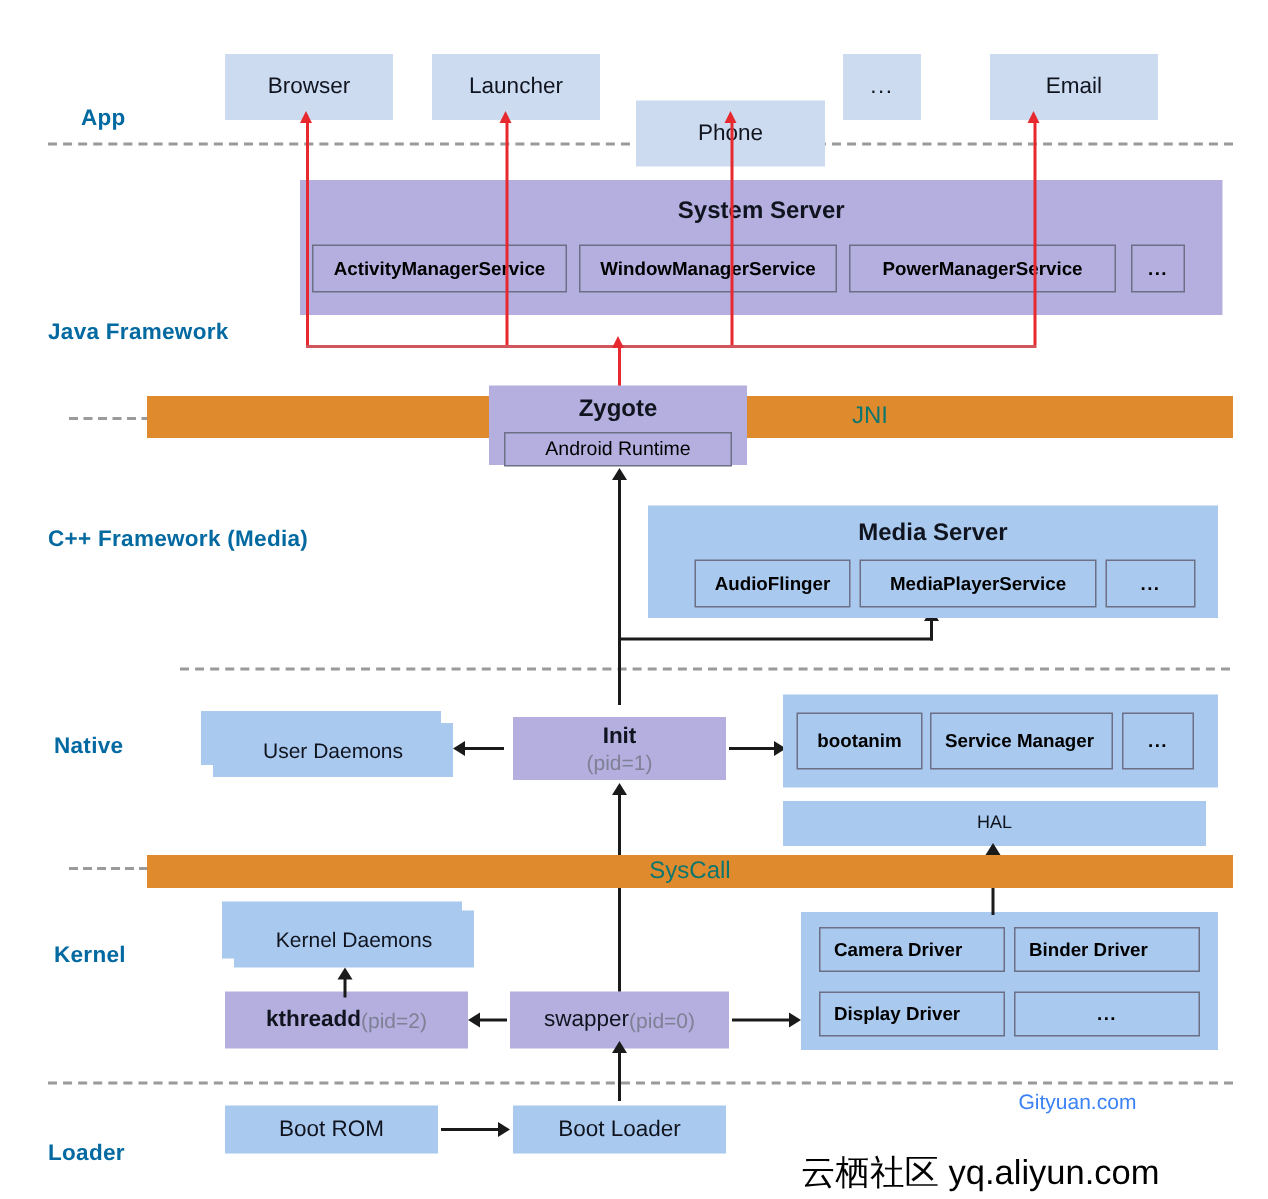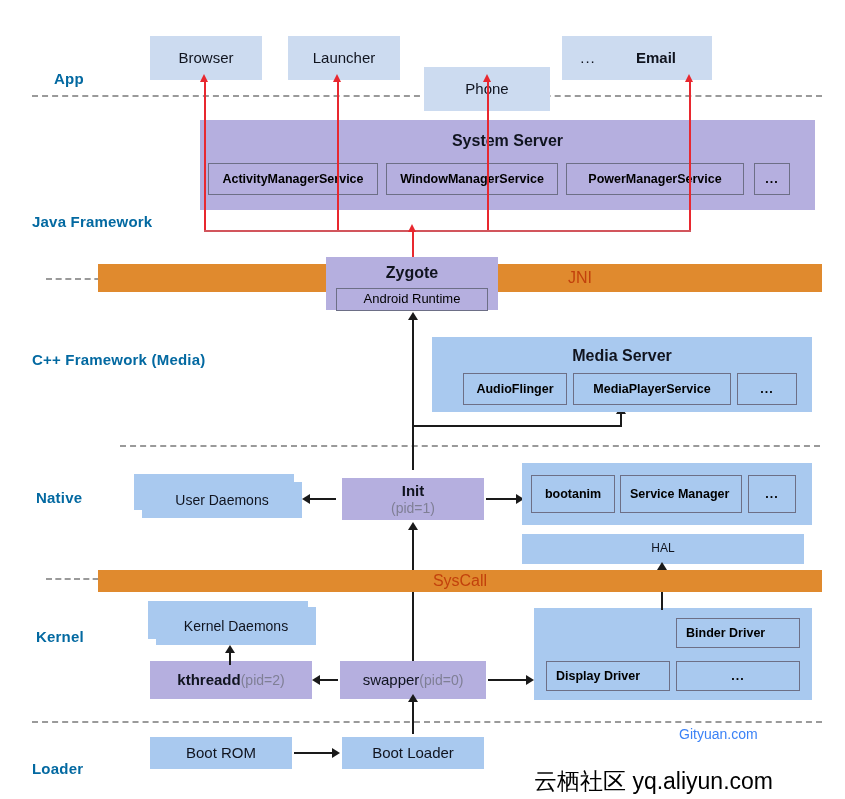--- a/index.html
+++ b/index.html
@@ -15,21 +15,21 @@
   .app-box{background:#ccdbf0;font-size:15px;}
   .blue{background:#a9c9ef;}
   .purple{background:#b5afdf;}
 
   .inner{position:absolute;box-sizing:border-box;border:1px solid #6d6f86;display:flex;align-items:center;line-height:1.12;}
   .inner.c{justify-content:center;text-align:center;}
   .inner.l{justify-content:flex-start;text-align:left;padding-left:9px;}
   .inner.b{font-weight:bold;font-size:12.5px;}
 
   .bar{position:absolute;background:#e08a2e;}
-  .bar-txt{position:absolute;color:#c2410c;font-size:16px;display:flex;align-items:center;justify-content:center;}
+  .bar-txt{position:absolute;color:#0f766e;font-size:16px;display:flex;align-items:center;justify-content:center;}
 
   .stack-back{position:absolute;background:#a9c9ef;}
 
   .vline{position:absolute;background:#1a1a1a;width:2px;}
   .hline{position:absolute;background:#1a1a1a;height:2px;}
   .rv{position:absolute;background:#e8282f;width:2px;}
   .rh{position:absolute;background:#d2555c;height:2px;}
 
   .ahead{position:absolute;width:0;height:0;}
   .ah-up{border-left:5px solid transparent;border-right:5px solid transparent;border-bottom:8px solid #1a1a1a;}
@@ -60,21 +60,21 @@
   <div class="dash" style="left:32px;top:95px;width:790px;"></div>
   <div class="dash" style="left:46px;top:278px;width:64px;"></div>
   <div class="dash" style="left:120px;top:445px;width:700px;"></div>
   <div class="dash" style="left:46px;top:578px;width:62px;"></div>
   <div class="dash" style="left:32px;top:721px;width:790px;"></div>
 
   <div class="box app-box" style="left:150px;top:36px;width:112px;height:44px;">Browser</div>
   <div class="box app-box" style="left:288px;top:36px;width:112px;height:44px;">Launcher</div>
   <div class="box app-box" style="left:424px;top:36px;width:126px;height:44px;margin-top:31px;">Phone</div>
   <div class="box app-box dots" style="left:562px;top:36px;width:52px;height:44px;">...</div>
-  <div class="box app-box" style="left:600px;top:36px;width:112px;height:44px;font-weight:bold;">Email</div>
+  <div class="box app-box" style="left:660px;top:36px;width:112px;height:44px;">Email</div>
 
   <div class="box purple" style="left:200px;top:120px;width:615px;height:90px;"></div>
   <div class="box" style="left:200px;top:126px;width:615px;height:30px;">
     <span class="ttl">System Server</span>
   </div>
   <div class="inner c b" style="left:208px;top:163px;width:170px;height:32px;">ActivityManagerService</div>
   <div class="inner c b" style="left:386px;top:163px;width:172px;height:32px;">WindowManagerService</div>
   <div class="inner c b" style="left:566px;top:163px;width:178px;height:32px;">PowerManagerService</div>
   <div class="inner c b dots" style="left:754px;top:163px;width:36px;height:32px;">...</div>
 
@@ -161,20 +161,21 @@
   <div class="hline" style="left:314px;top:679px;width:24px;"></div>
   <div class="ahead ah-left" style="left:312px;top:675px;"></div>
   <div class="hline" style="left:488px;top:679px;width:38px;"></div>
   <div class="ahead ah-right" style="left:526px;top:675px;"></div>
 
   <div class="vline" style="left:412px;top:592px;height:69px;"></div>
   <div class="vline" style="left:412px;top:700px;height:34px;"></div>
   <div class="ahead ah-up" style="left:408px;top:694px;"></div>
 
   <div class="box blue" style="left:534px;top:608px;width:278px;height:92px;"></div>
+  <div class="inner l b" style="left:546px;top:618px;width:124px;height:30px;">Camera Driver</div>
   <div class="inner l b" style="left:676px;top:618px;width:124px;height:30px;">Binder Driver</div>
   <div class="inner l b" style="left:546px;top:661px;width:124px;height:30px;">Display Driver</div>
   <div class="inner c b dots" style="left:676px;top:661px;width:124px;height:30px;">...</div>
   <div class="vline" style="left:661px;top:592px;height:18px;"></div>
 
   <div class="box blue" style="left:150px;top:737px;width:142px;height:32px;font-size:15px;">Boot  ROM</div>
   <div class="box blue" style="left:342px;top:737px;width:142px;height:32px;font-size:15px;">Boot Loader</div>
   <div class="hline" style="left:294px;top:752px;width:38px;"></div>
   <div class="ahead ah-right" style="left:332px;top:748px;"></div>
 

